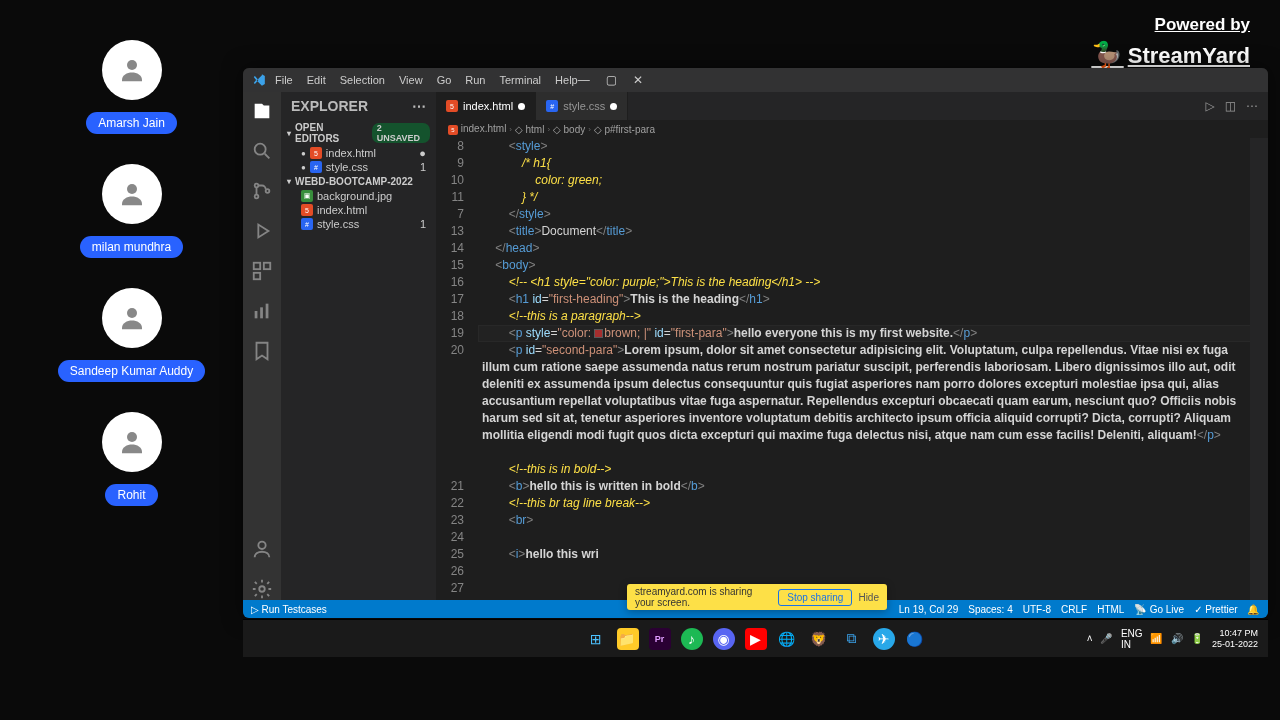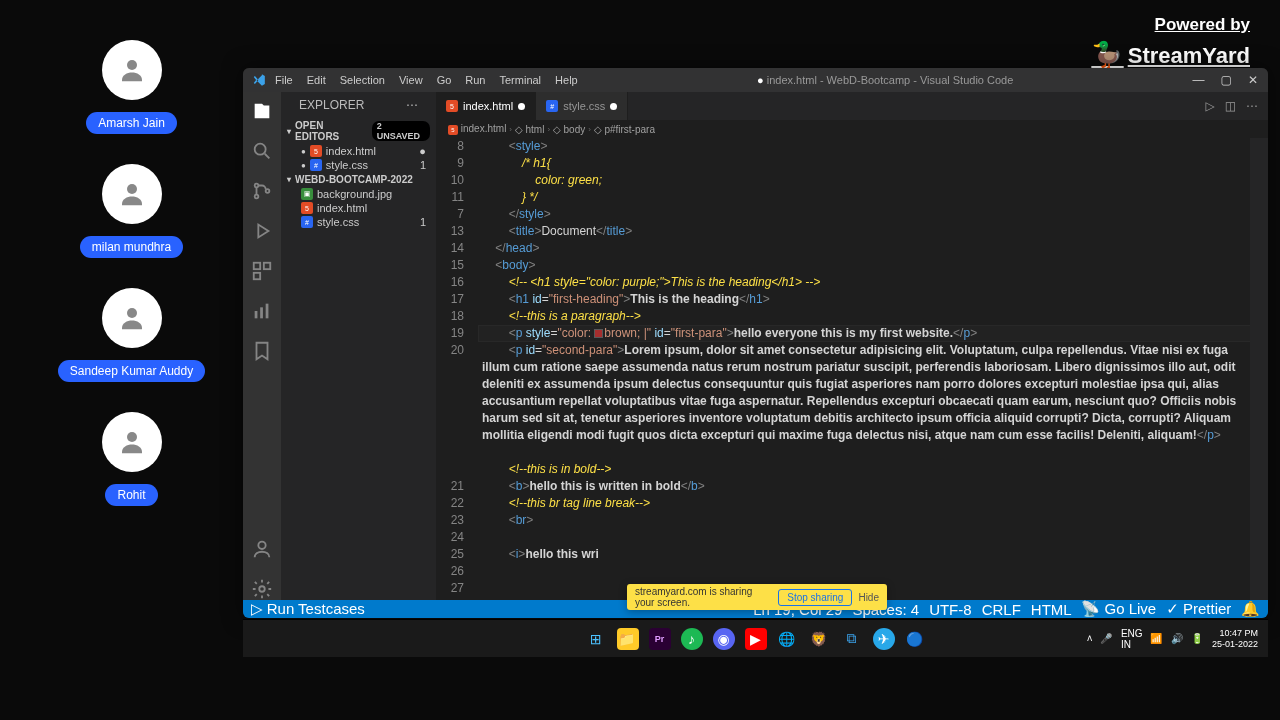--- a/index.html
+++ b/index.html
@@ -25,24 +25,24 @@
 .title-center .dot { color: #fff; }
 .win-controls { display: flex; gap: 16px; margin-right: 10px; color: #ccc; font-size: 12px;}
 
 .main { flex: 1; display: flex; min-height: 0; }
 .activitybar { width: 38px; background: #333333; display: flex; flex-direction: column; align-items: center; padding-top: 8px; gap: 18px; }
 .activitybar .aicon { width: 22px; height: 22px; color: #858585; cursor: pointer; }
 .activitybar .aicon.active { color: #fff; }
 .activitybar .spacer { flex: 1; }
 
 .sidebar { width: 155px; background: #252526; font-size: 11px; color: #ccc; }
-.sidebar-title { padding: 6px 18px; font-size: 12px; color: #bbb; display:flex; justify-content:space-between;}
+.sidebar-title { padding: 6px 10px; font-size: 14px; color: #bbb; display:flex; justify-content:space-between;font-weight:bold;}
 .section-header { padding: 2px 6px; font-size: 10px; font-weight: 600; color: #ccc; display:flex; align-items:center; gap:2px;}
 .caret::before { content: "▾"; font-size: 8px; margin-right: 2px; }
-.unsaved-badge { background: #000000; border-radius: 7px; padding: 0 5px; font-size: 9px; margin-left: 3px; color:#ccc;}
+.unsaved-badge { background: #14532d; border-radius: 7px; padding: 0 5px; font-size: 9px; margin-left: 3px; color:#ccc;}
 .file-item { padding: 1px 4px 1px 20px; display: flex; align-items: center; gap: 4px; font-size: 11px;}
 .file-item .dirty { margin-left: auto; color: #ccc; margin-right: 6px;}
 .html-ico { background:#e34c26; color:#fff; border-radius:2px; font-size:7px; width:12px; height:12px; display:inline-flex;align-items:center;justify-content:center;}
 .css-ico { background:#2965f1; color:#fff; border-radius:2px; font-size:7px; width:12px; height:12px; display:inline-flex;align-items:center;justify-content:center;}
 .img-ico { background:#388e3c; color:#fff; border-radius:2px; font-size:7px; width:12px; height:12px; display:inline-flex;align-items:center;justify-content:center;}
 
 .editor-area { flex: 1; display: flex; flex-direction: column; background: #1e1e1e; min-width: 0; }
 .tabs { height: 28px; background: #252526; display: flex; align-items: stretch; font-size: 11px; }
 .tab { padding: 0 10px; display: flex; align-items: center; gap: 5px; color: #969696; background:#2d2d2d; border-right: 1px solid #1e1e1e; cursor: pointer; }
 .tab.active { background: #1e1e1e; color: #fff; }
@@ -64,21 +64,21 @@
 .tok-brk { color: #808080; }
 .tok-attr { color: #9cdcfe; }
 .tok-str { color: #ce9178; }
 .tok-txt { color: #d4d4d4; font-weight: bold; }
 .tok-com { color: #fde047; font-style: italic; }
 .tok-title { color: #d4d4d4; }
 .color-swatch { display:inline-block; width:9px; height:9px; background:#a52a2a; border:1px solid #555; vertical-align:middle; margin-right:1px;}
 
 .minimap { position:absolute; right:0; top:0; width:18px; height:100%; background:#252526;}
 
-.statusbar { height: 18px; background: #007acc; color: #fff; font-size: 15px; display: flex; align-items: center; padding: 0 8px; gap: 12px; }
+.statusbar { height: 18px; background: #007acc; color: #fff; font-size: 10px; display: flex; align-items: center; padding: 0 8px; gap: 12px; }
 .statusbar .left-sb {display:flex; align-items:center; gap:6px;}
 .statusbar .right-sb { margin-left: auto; display: flex; gap: 10px; align-items:center;}
 
 .share-bar { position: absolute; left: 627px; top: 584px; width: 260px; height: 26px; background: #fde047; border-radius: 3px; display: flex; align-items: center; font-size: 10px; box-shadow: 0 2px 8px rgba(0,0,0,0.3); }
 .share-bar .msg { flex: 1; padding: 0 8px; color: #333; }
 .share-btn { border: 1px solid #1a73e8; color: #1a73e8; padding: 2px 8px; border-radius: 3px; margin-right: 6px; cursor: pointer; font-size:10px;}
 .hide-btn { color: #555; margin-right: 8px; cursor: pointer; }
 
 .taskbar { position: absolute; left: 243px; bottom: 63px; width: 1025px; height: 38px; background: #1a1a1a; display: flex; align-items: center; padding: 0 10px; font-size: 10px; color: #fff; border-top:1px solid #000;}
 .taskbar .center { position:absolute; left:50%; transform:translateX(-50%); display: flex; gap: 10px; align-items:center;}
@@ -146,21 +146,20 @@
     <div class="menu">
         <span>File</span>
         <span>Edit</span>
         <span>Selection</span>
         <span>View</span>
         <span>Go</span>
         <span>Run</span>
         <span>Terminal</span>
         <span>Help</span>
       </div>
-    <div class="title-center"><span class="dot">●</span> <span>index.html - WebD-Bootcamp - Visual Studio Code</span></div>
     <div class="win-controls">
       <span>—</span>
       <span>▢</span>
       <span>✕</span>
     </div>
   </div>
 
   <div class="main">
     <div class="activitybar">
       <div class="aicon active"><svg viewBox="0 0 24 24" fill="currentColor">

